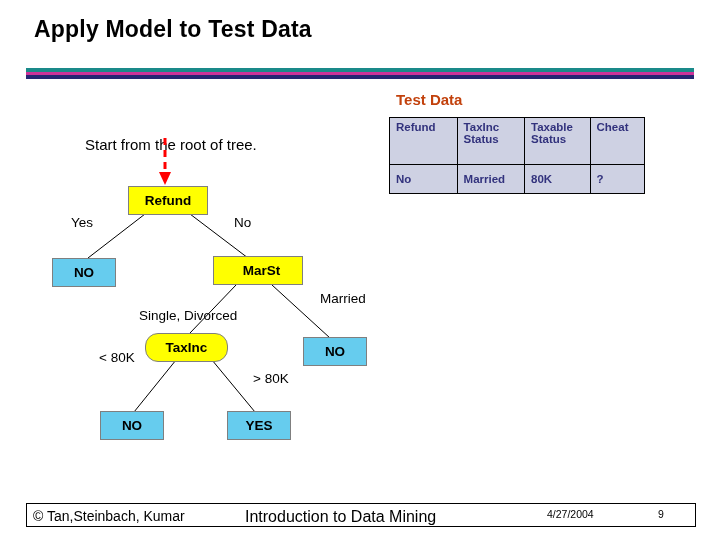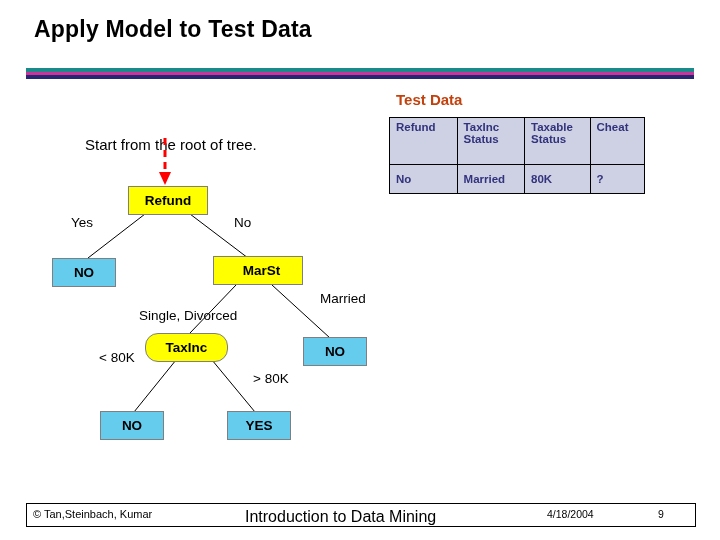--- a/index.html
+++ b/index.html
@@ -129,21 +129,21 @@
     position: absolute;
     left: 26px;
     top: 503px;
     width: 668px;
     height: 22px;
     border: 1px solid #000000;
     background: #ffffff;
   }
   .footer-text {
     position: absolute;
-    font-size: 11px;
+    font-size: 14px;
     color: #000000;
     top: 4px;
   }
   #footer-left   { left: 6px; }
   #footer-center { left: 218px; font-size: 16px; }
   #footer-date   { left: 520px; font-size: 10.5px; }
   #footer-page   { left: 631px; font-size: 10.5px; }
 </style>
 </head>
 <body>
@@ -219,15 +219,15 @@
 <div class="edge-label" style="left:71px; top:215px;">Yes</div>
 <div class="edge-label" style="left:234px; top:215px;">No</div>
 <div class="edge-label" style="left:139px; top:308px;">Single, Divorced</div>
 <div class="edge-label" style="left:320px; top:291px;">Married</div>
 <div class="edge-label" style="left:99px; top:350px;">&lt; 80K</div>
 <div class="edge-label" style="left:253px; top:371px;text-align:center;">&gt; 80K</div>
 
 <div id="footer">
   <div class="footer-text" id="footer-left">© Tan,Steinbach, Kumar</div>
   <div class="footer-text" id="footer-center">Introduction to Data Mining</div>
-  <div class="footer-text" id="footer-date">4/18/2004</div>
+  <div class="footer-text" id="footer-date">4/27/2004</div>
   <div class="footer-text" id="footer-page">9</div>
 </div>
 
 </body></html>

